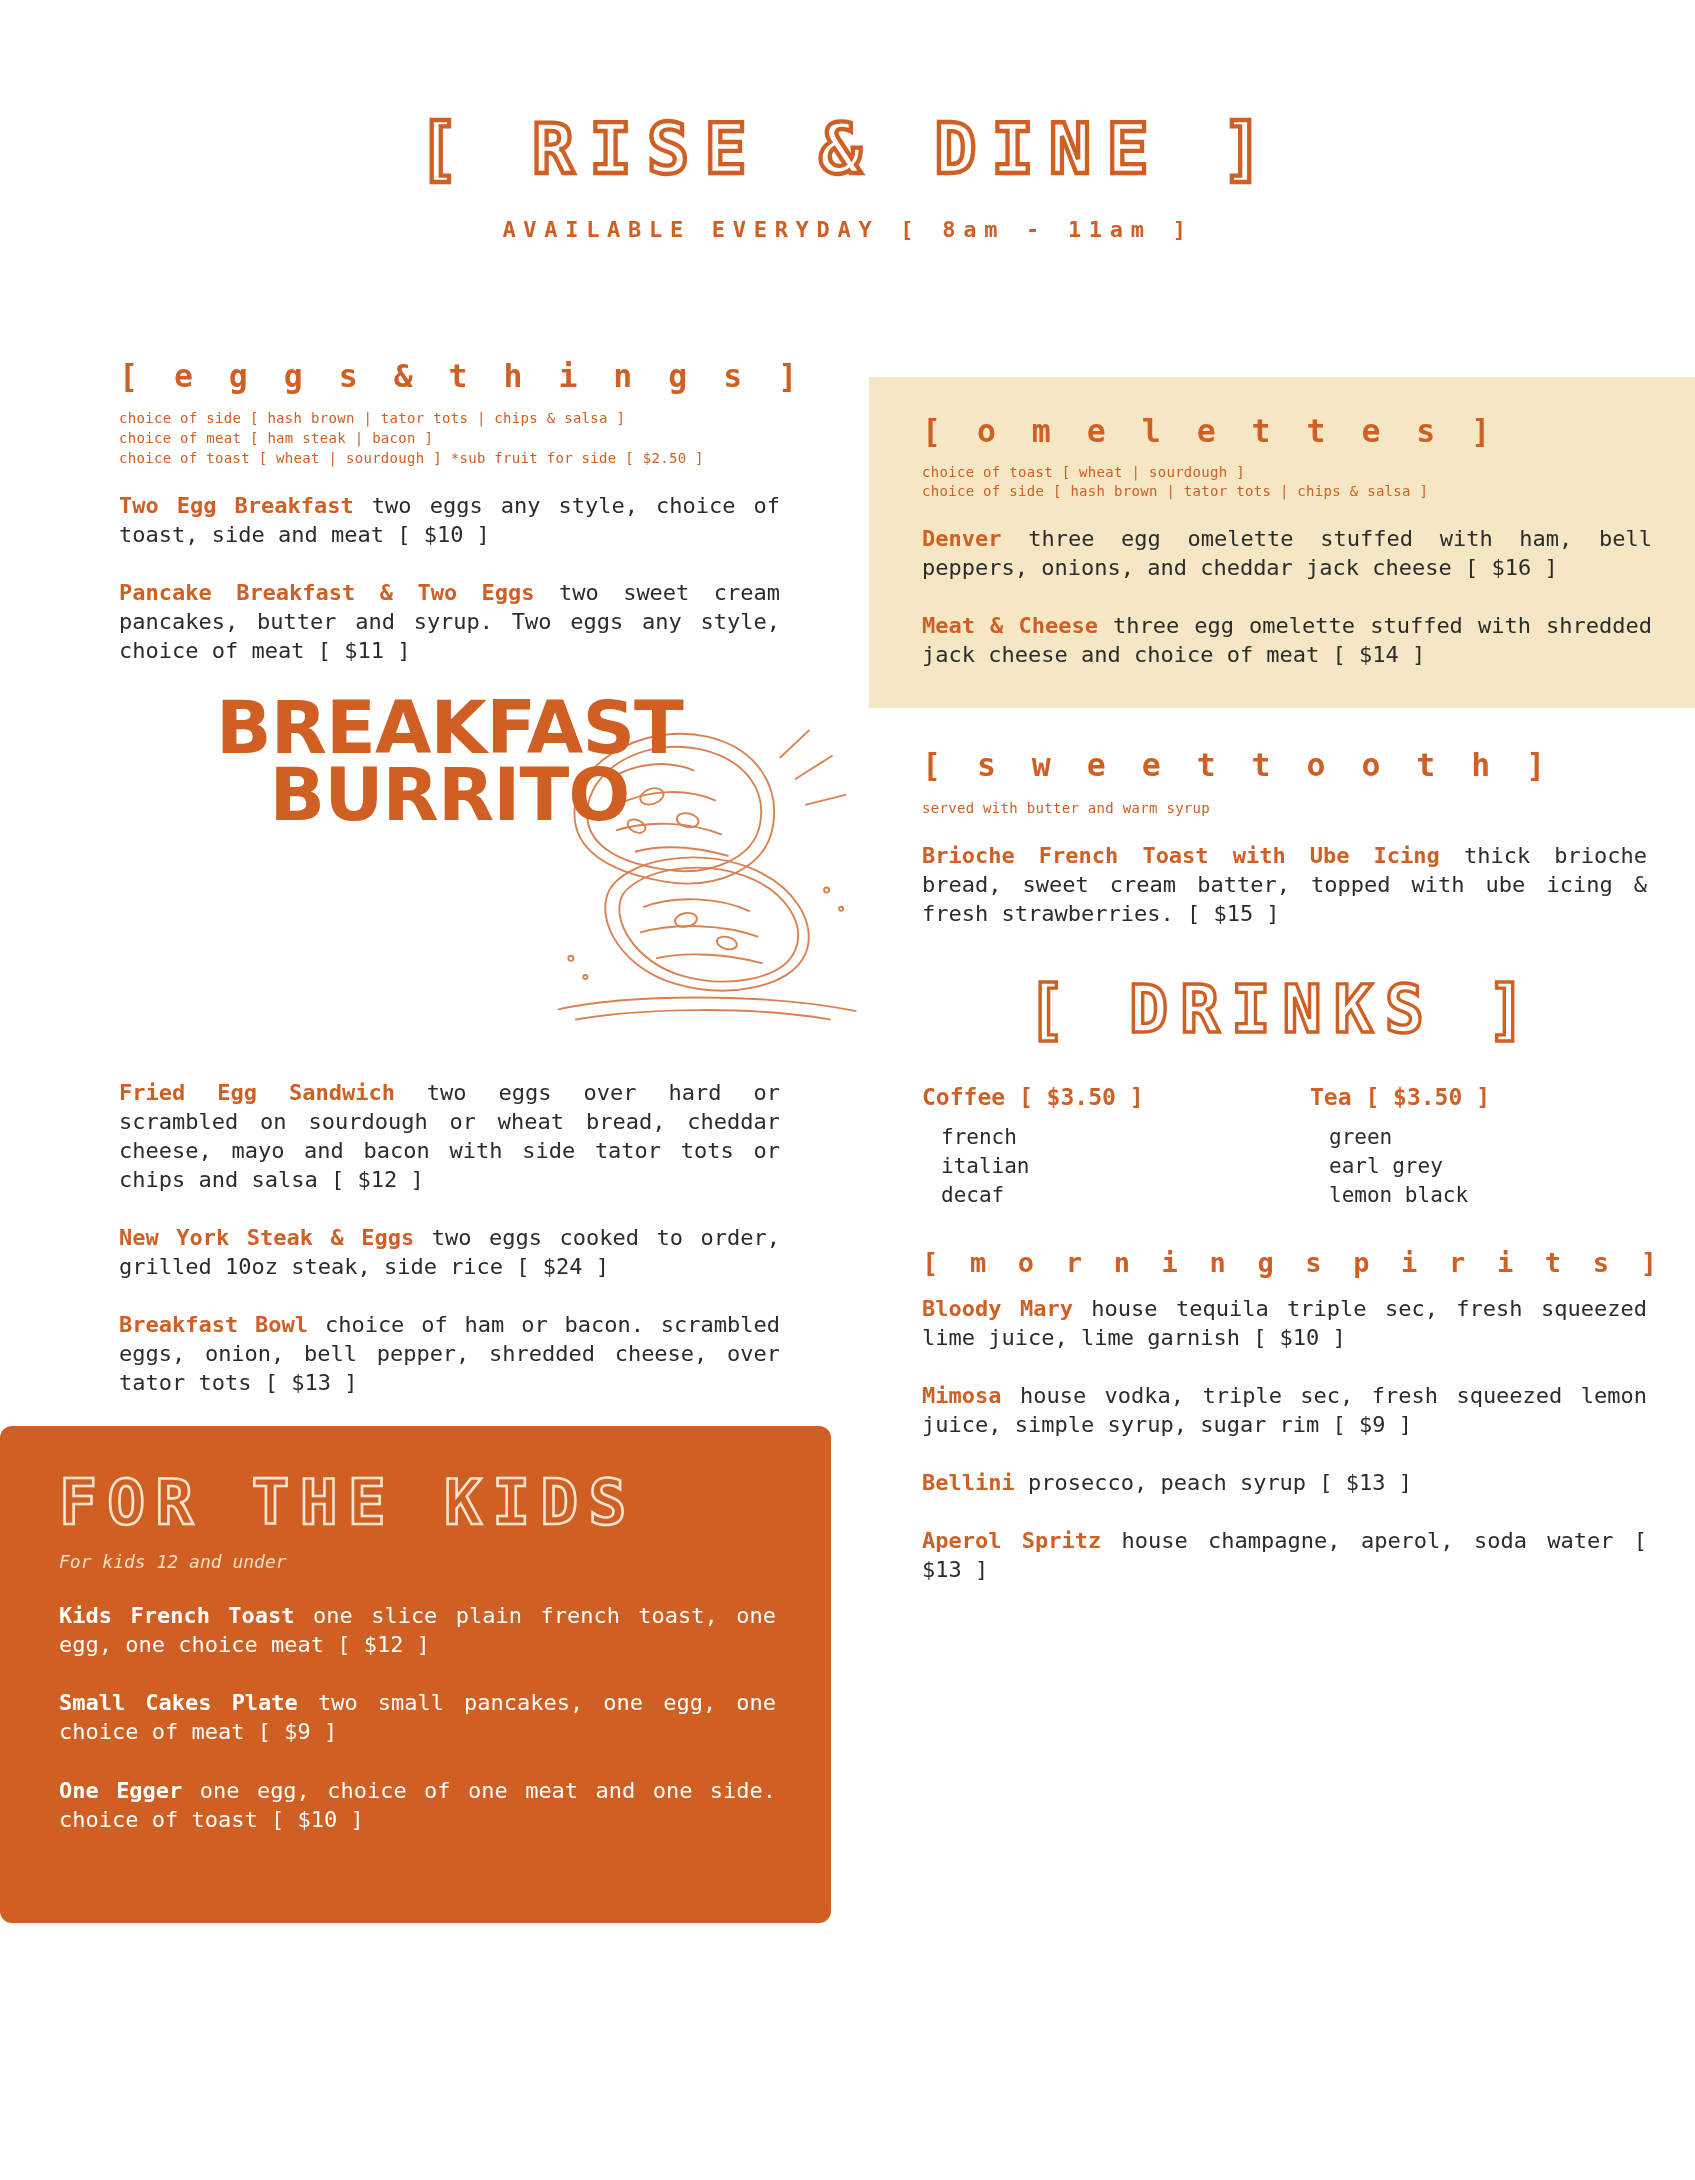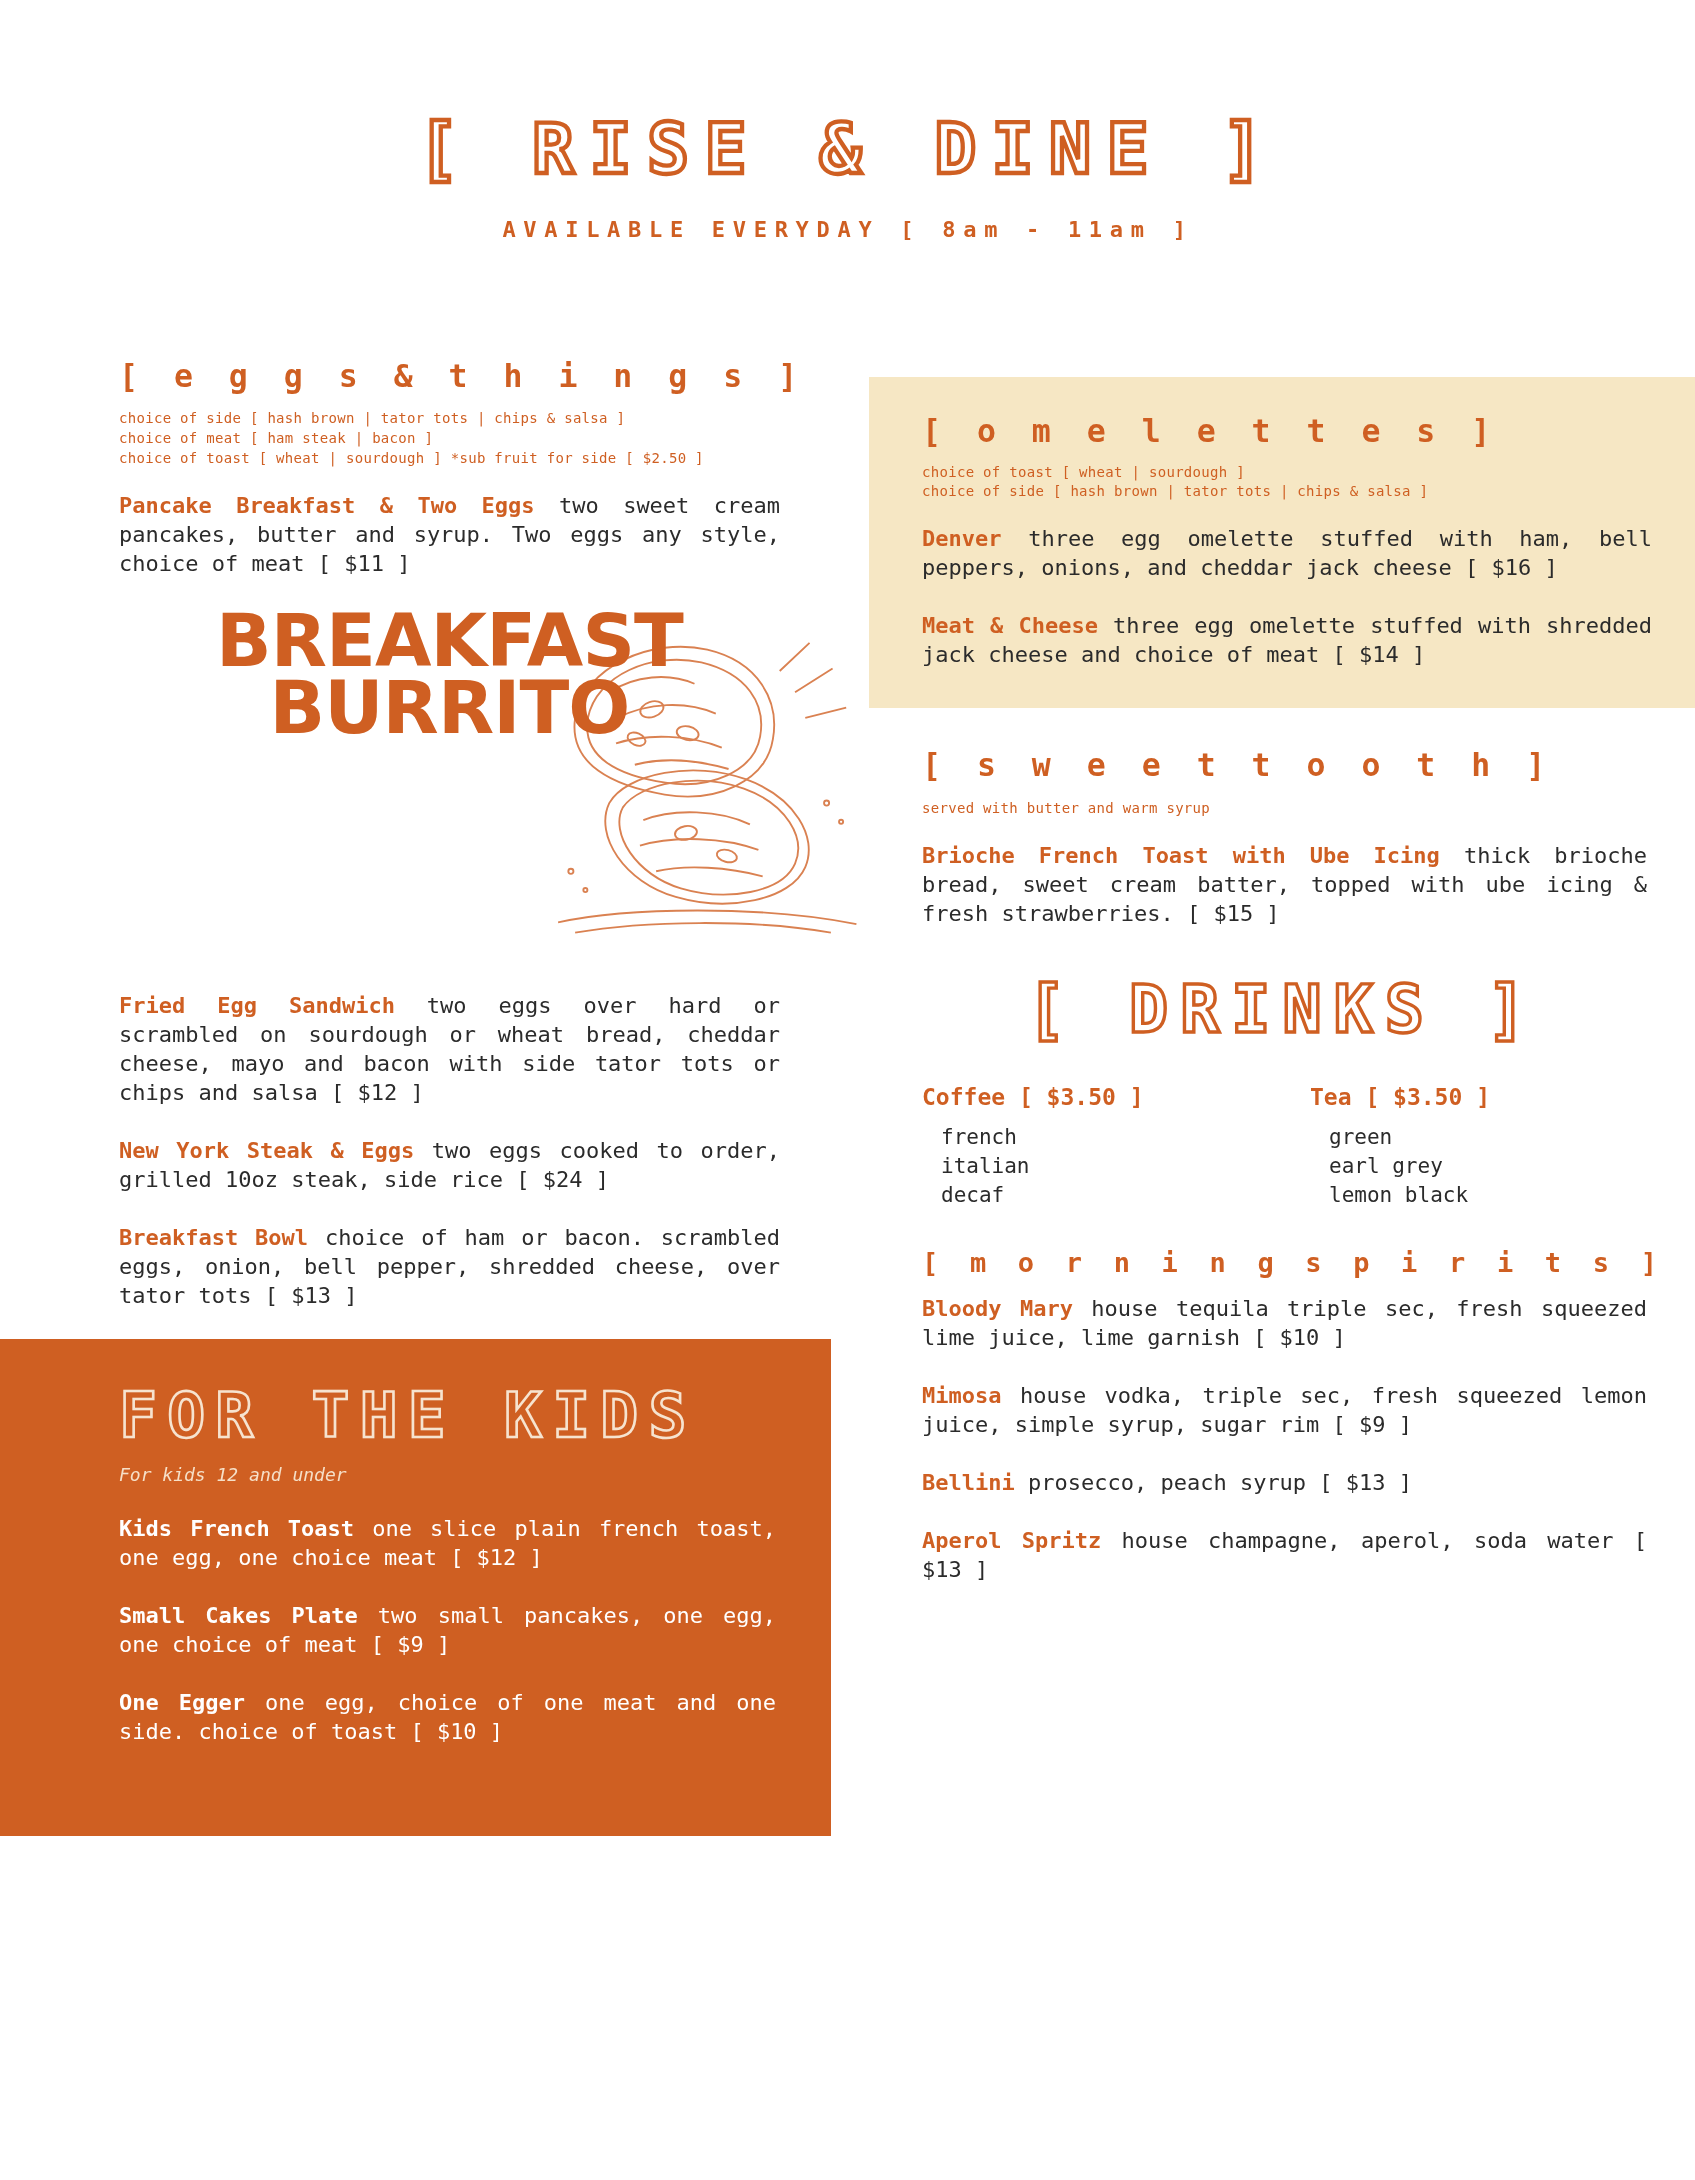--- a/index.html
+++ b/index.html
@@ -142,24 +142,25 @@
     width: 358px;
     height: 358px;
     z-index: 1;
     opacity: 0.92;
   }
 
   
   .kids {
     background: #cf5f22;
     color: #ffffff;
-    padding: 44px 55px 60px 119px;
+    padding: 44px 55px 60px 59px;
     box-sizing: border-box;
     width: 831px;
     margin-top: 20.4px;
+    border-radius: 12px;
   }
   .kids-title {
     font-size: 63px;
     font-weight: 700;
     letter-spacing: 10.2px;
     color: #cf5f22;
     -webkit-text-stroke: 2.6px #f6e3cf;
     margin: 0 0 15.3px 0;
     line-height: 1.05;
     white-space: nowrap;
@@ -224,20 +225,23 @@
 
   <div class="cols">
 
     <div class="col-left">
       <div class="inner-left">
         <h2 class="sec-head">[  e g g s   &amp;   t h i n g s  ]</h2>
         <pre class="sec-note" style="font-family:'DejaVu Sans Mono',monospace;white-space:pre-wrap;">choice of side [ hash brown | tator tots | chips &amp; salsa ]
 choice of meat [ ham steak | bacon ]
 choice of toast [ wheat | sourdough ] *sub fruit for side [ $2.50 ]</pre>
 
+        <div class="item">
+          <p><span class="nm">Two Egg Breakfast</span><span> two eggs any style, choice of toast, side and meat [ $10 ]</span></p>
+        </div>
         <div class="item">
           <p><span class="nm">Pancake Breakfast &amp; Two Eggs</span><span> two sweet cream pancakes, butter and syrup. Two eggs any style, choice of meat  [ $11 ]</span></p>
         </div>
 
         <div class="burrito-wrap">
           <svg class="burrito-art" viewBox="0 0 420 420">
             <g fill="none" stroke="#cf5f22" stroke-width="2.2" opacity="0.85">
               <path d="M60 150 C70 90, 150 55, 215 70 C275 84, 300 130, 292 175 C284 225, 225 250, 165 240 C105 230, 52 205, 60 150 Z"></path>
               <path d="M75 150 C85 100, 150 72, 208 85 C262 98, 284 134, 277 172 C270 213, 218 234, 166 226 C112 218, 67 197, 75 150 Z"></path>
               <path d="M100 120 C130 100, 170 97, 200 110"></path>

